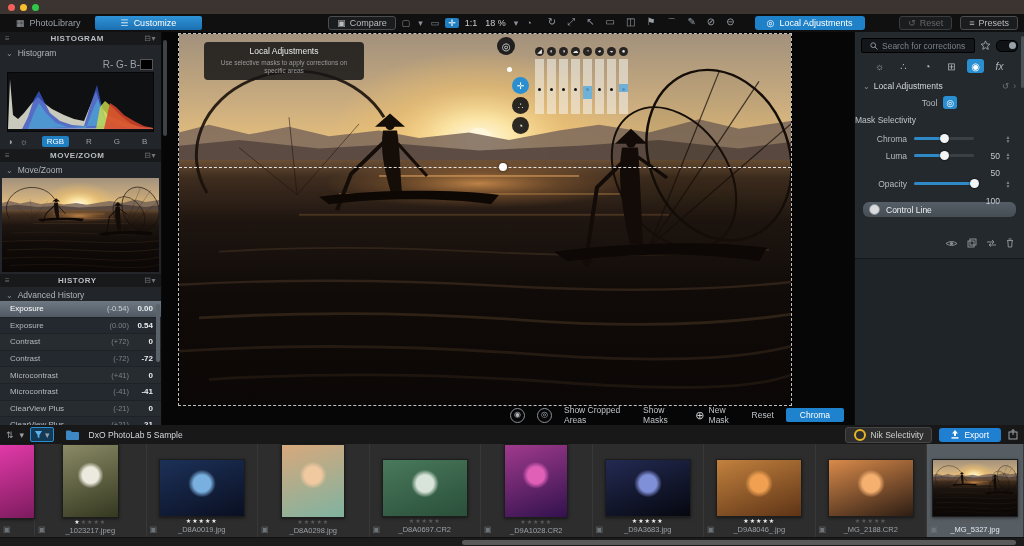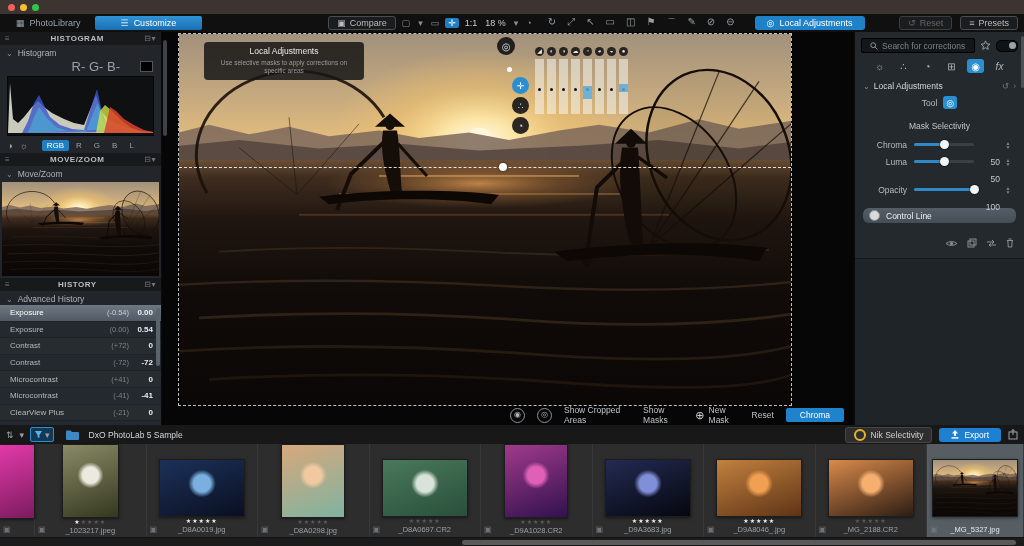--- a/index.html
+++ b/index.html
@@ -34,26 +34,26 @@
   
   .main{position:absolute;top:32px;left:0;right:0;height:393px;display:flex;}
   
   .lpanel{width:161px;background:#22262a;border-right:1px solid #0a0b0c;position:relative;flex:none;}
   .phead{height:13px;background:#17191b;display:flex;align-items:center;padding:0 5px;
          font-size:8px;font-weight:bold;color:#b9bec3;letter-spacing:.5px;}
   .phead .ttl{flex:1;text-align:center;}
   .phead .g{color:#6f757b;font-size:8px;font-weight:normal;}
   .sect-row{display:flex;align-items:center;gap:5px;padding:3px 6px 1px;color:#aeb4b9;font-size:8.5px;}
   .chev{color:#8a9096;font-size:8px;}
-  .rgb-row{display:flex;justify-content:flex-end;align-items:center;gap:20px;padding:0 8px;color:#9aa0a5;font-size:13px;}
+  .rgb-row{display:flex;justify-content:flex-end;align-items:center;gap:0;padding:0 8px;color:#9aa0a5;font-size:10px;}
   .swatch{width:11px;height:9px;background:#000;border:1px solid #555;}
   .histo-wrap{margin:2px 7px;background:#0e1012;border:1px solid #060708;}
   .chan-row{display:flex;align-items:center;gap:6px;padding:2px 8px;}
   .chan-row .g{color:#9aa0a5;font-size:9px;}
-  .chans{display:flex;gap:2px;margin-left:8px;}
+  .chans{display:flex;gap:12px;margin-left:8px;}
   .chan{padding:1px 5px;border-radius:2px;color:#9aa0a5;font-size:8px;}
   .chan.sel{background:#1f7fc0;color:#fff;}
   .mz-prev{margin:2px 2px;width:157px;height:94px;overflow:hidden;background:#000;}
   .hist-list{position:relative;}
   .hrow{display:flex;align-items:center;height:15.6px;padding:0 8px 0 10px;font-size:8px;color:#b4b9be;
         background:#272c30;border-bottom:1px solid #1e2226;}
   .hrow:nth-child(even){background:#242930;}
   .hrow.sel{background:linear-gradient(#6e7882,#515a64);color:#fff;}
   .hrow .lab{flex:1;}
   .hrow .dl{color:#7c8288;margin-right:6px;font-size:7.5px;}
@@ -105,21 +105,21 @@
   .toggle .knob{position:absolute;right:1px;top:1px;width:7px;height:7px;border-radius:50%;background:#9aa2a8;}
   .rtabs{display:flex;justify-content:center;gap:7px;margin-top:6px;}
   .rtab{width:17px;height:14px;display:flex;align-items:center;justify-content:center;color:#aeb4b9;
         font-size:10px;border-radius:3px;}
   .rtab.sel{background:#2a8fd0;color:#fff;}
   .rsect{display:flex;align-items:center;gap:4px;margin:8px 8px 0;color:#d4d8dc;font-size:8.5px;}
   .rsect .sp{flex:1;} .rsect .g{color:#6f757b;}
   .tool-row{display:flex;align-items:center;justify-content:center;gap:6px;margin-top:5px;color:#b6bbc0;}
   .tool-chip{width:14px;height:13px;background:#2a8fd0;border-radius:3px;color:#fff;font-size:9px;
              display:flex;align-items:center;justify-content:center;}
-  .msk-lbl{text-align:center;margin-top:12px;color:#c0c5ca;}
+  .msk-lbl{margin-top:6px;color:#c0c5ca;}
   .sliders{margin-top:5px;}
   .srow{display:flex;align-items:center;height:17px;padding:0 6px;}
   .srow.gap{margin-top:11px;}
   .srow .lab{width:46px;text-align:right;color:#b6bbc0;margin-right:7px;}
   .track{width:60px;height:3px;background:#3a4046;border-radius:2px;position:relative;flex:none;}
   .fill{position:absolute;left:0;top:0;bottom:0;background:#2f89c6;border-radius:2px;}
   .knob2{position:absolute;top:-3px;width:9px;height:9px;border-radius:50%;background:#f2f4f5;
          box-shadow:0 0 2px #000;margin-left:-4px;}
   .srow .val{width:26px;text-align:right;color:#c4c9ce;margin-top:34px;}
   .stepper{width:12px;display:flex;flex-direction:column;align-items:center;line-height:4px;

